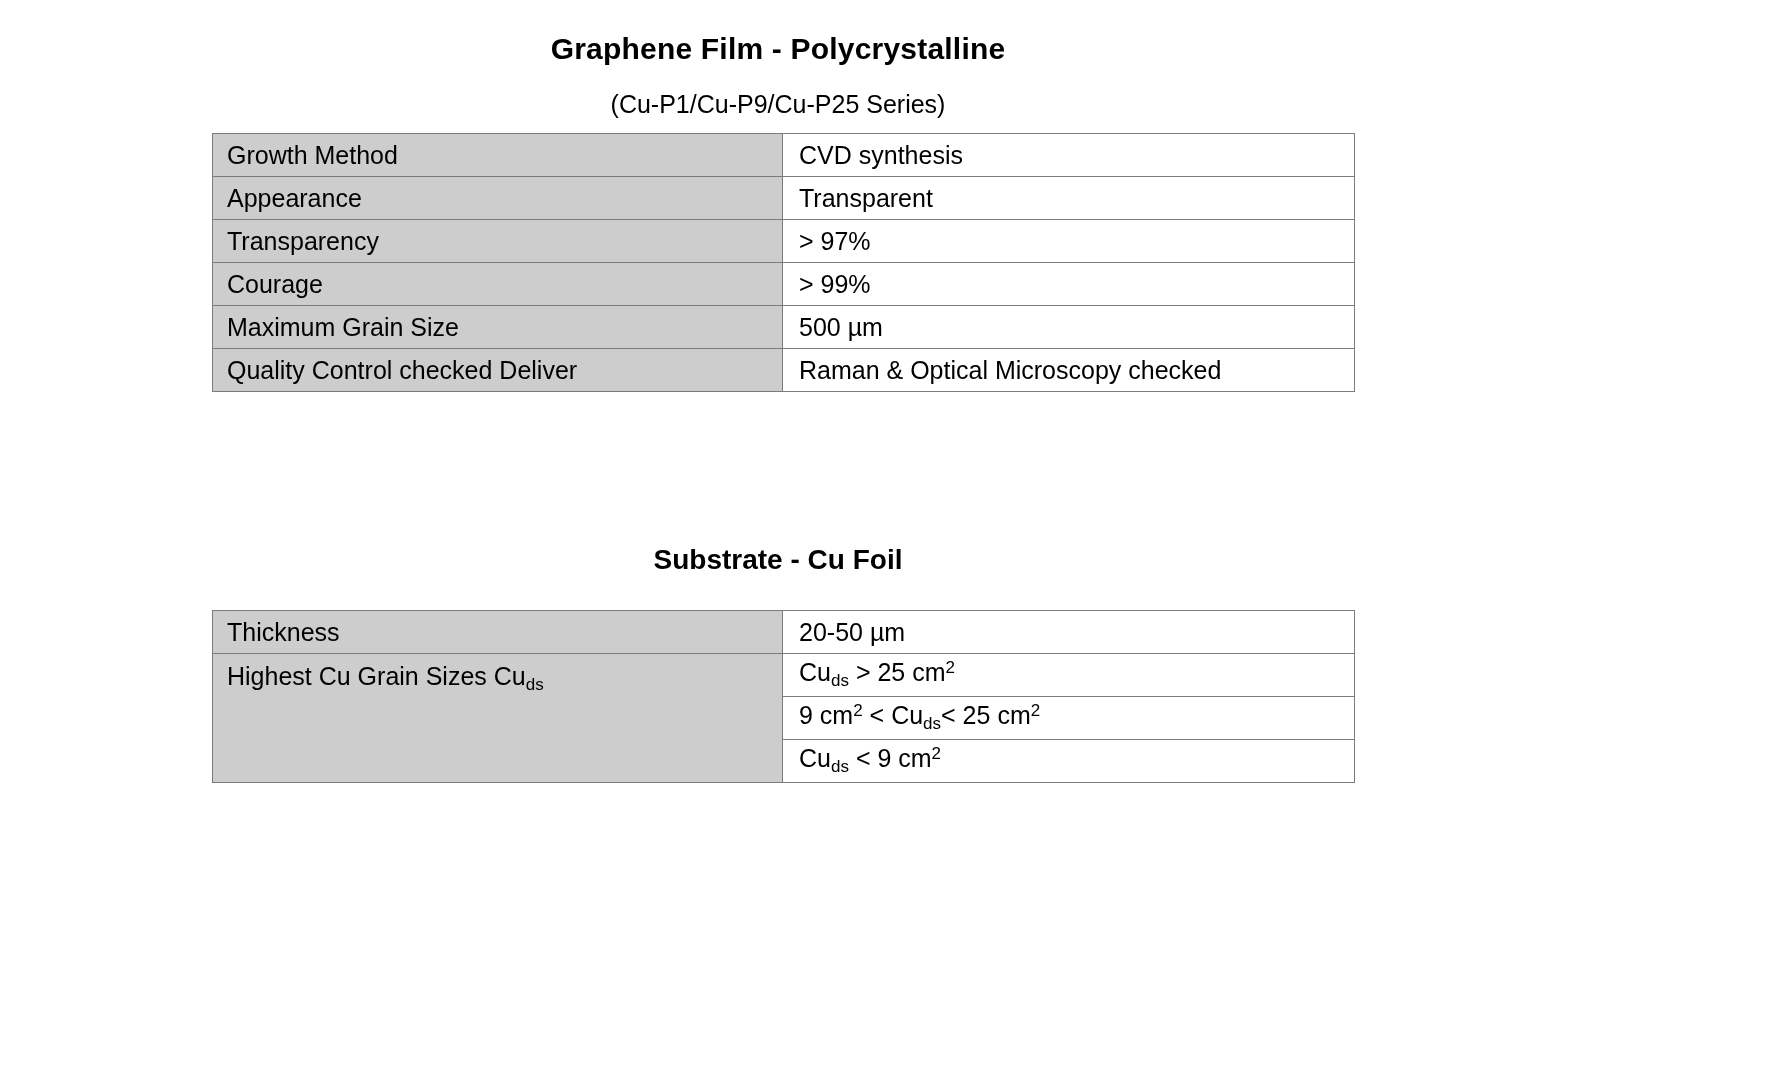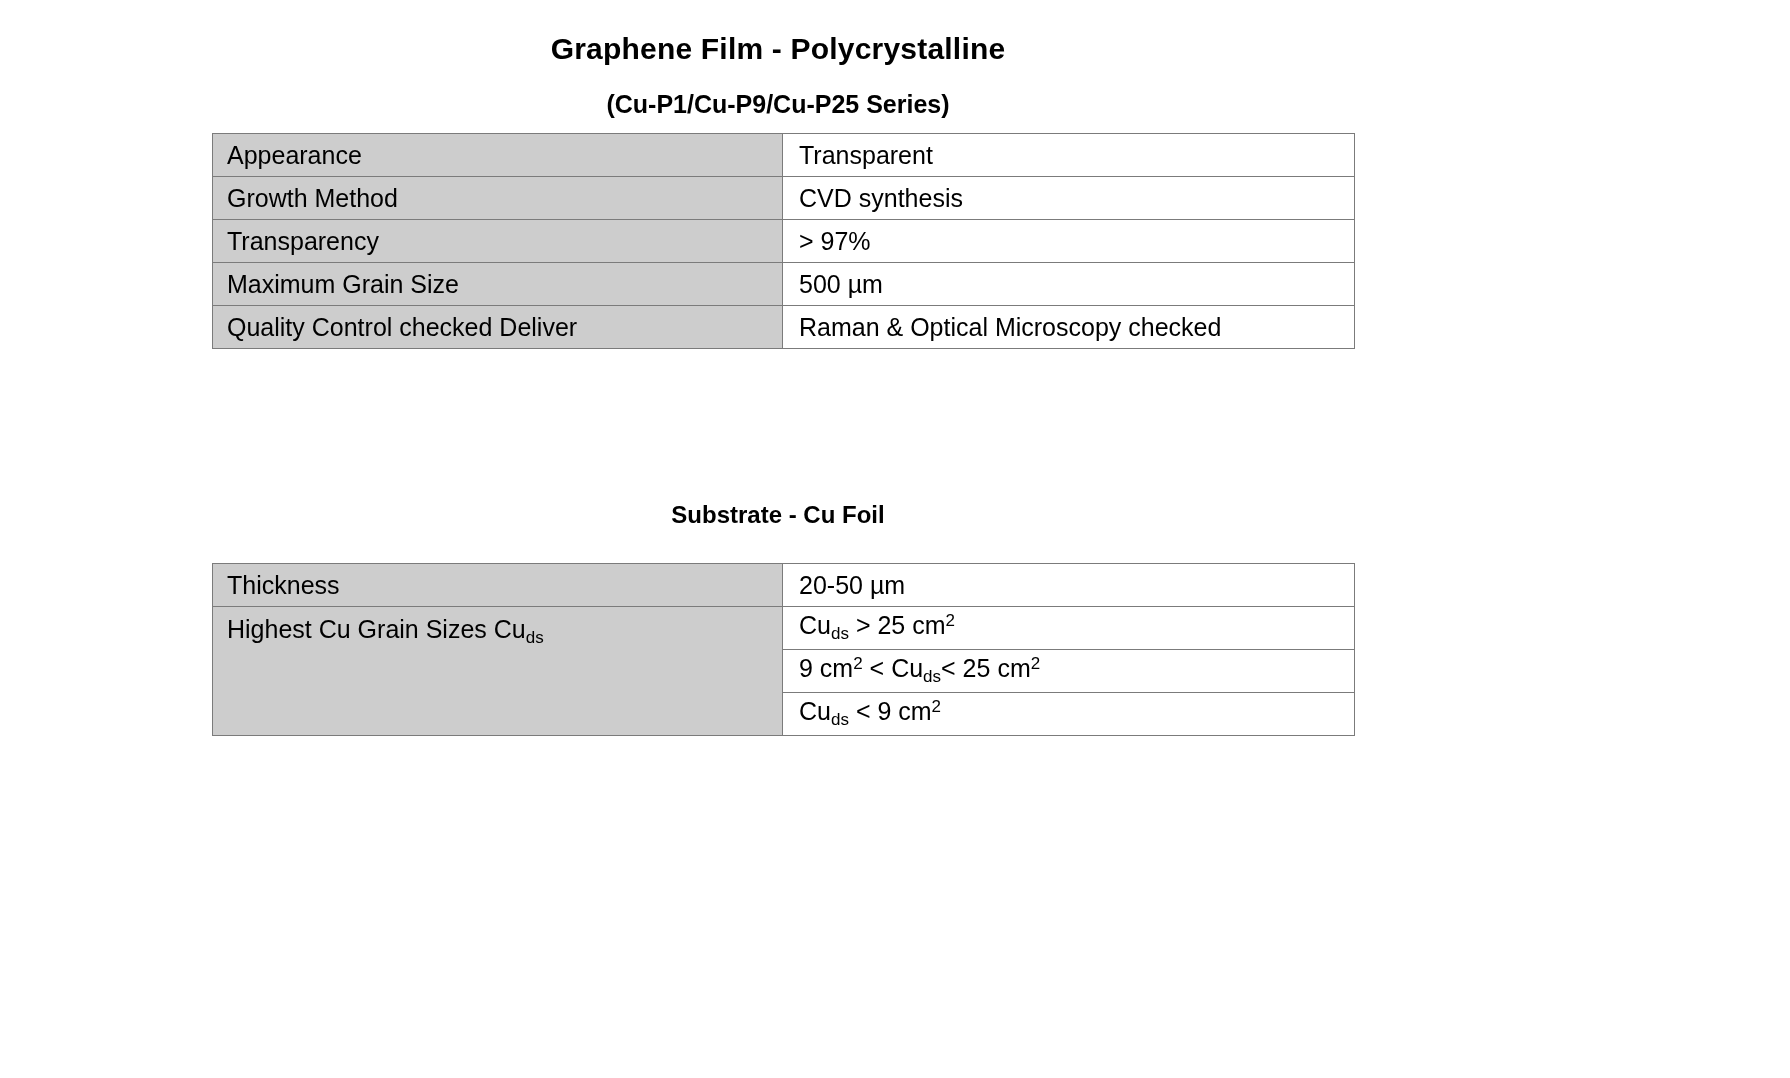--- a/index.html
+++ b/index.html
@@ -27,28 +27,28 @@
     font-size: 30px;
     font-weight: bold;
     letter-spacing: 0.2px;
     margin: 0;
     padding: 32px 0 0 0;
     width: 1556px;
   }
   .doc-subtitle {
     text-align: center;
     font-size: 25px;
-    font-weight: bold;
+    font-weight: normal;
     margin: 0;
     padding: 24px 0 14px 0;
     width: 1556px;
   }
   .section-title {
     text-align: center;
-    font-size: 24px;
+    font-size: 28px;
     font-weight: bold;
     margin: 0;
     padding: 0;
     width: 1556px;
   }
 
   
   .spec-table {
     border-collapse: collapse;
     table-layout: fixed;
@@ -88,30 +88,34 @@
   <h1 class="doc-title">Graphene Film - Polycrystalline</h1>
   <h2 class="doc-subtitle">(Cu-P1/Cu-P9/Cu-P25 Series)</h2>
 
   <table class="spec-table">
     <colgroup>
         <col class="c-label">
         <col class="c-value">
       </colgroup>
     <tbody>
       <tr>
+        <td class="label">Growth Method</td>
+        <td class="value">CVD synthesis</td>
+      </tr>
+      <tr>
         <td class="label">Appearance</td>
         <td class="value">Transparent</td>
       </tr>
       <tr>
-        <td class="label">Growth Method</td>
-        <td class="value">CVD synthesis</td>
+        <td class="label">Transparency</td>
+        <td class="value">&gt; 97%</td>
       </tr>
       <tr>
-        <td class="label">Transparency</td>
-        <td class="value">&gt; 97%</td>
+        <td class="label">Courage</td>
+        <td class="value">&gt; 99%</td>
       </tr>
       <tr>
         <td class="label">Maximum Grain Size</td>
         <td class="value">500 µm</td>
       </tr>
       <tr>
         <td class="label">Quality Control checked Deliver</td>
         <td class="value">Raman &amp; Optical Microscopy checked</td>
       </tr>
     </tbody>

